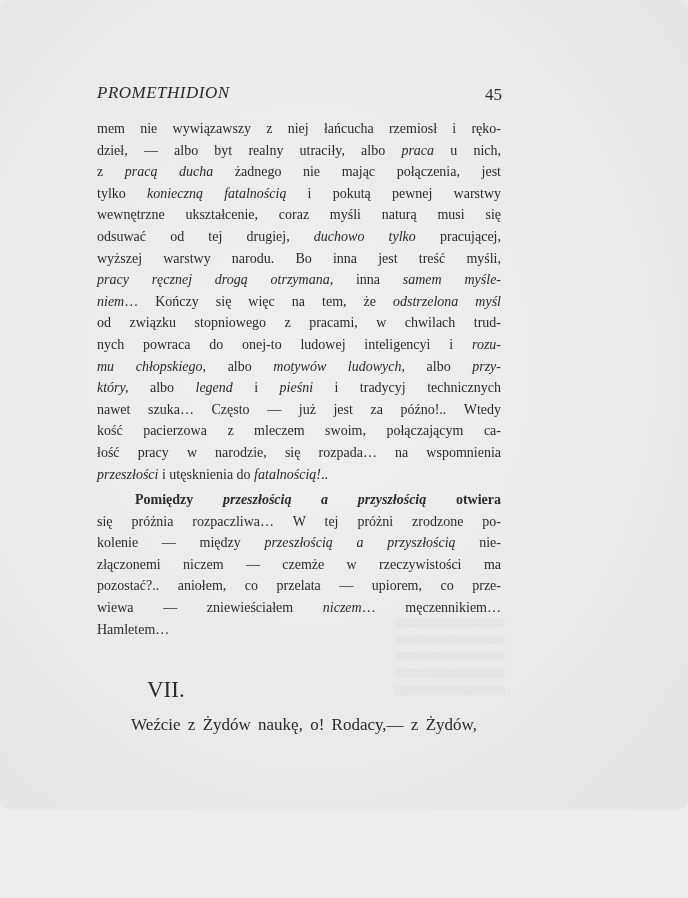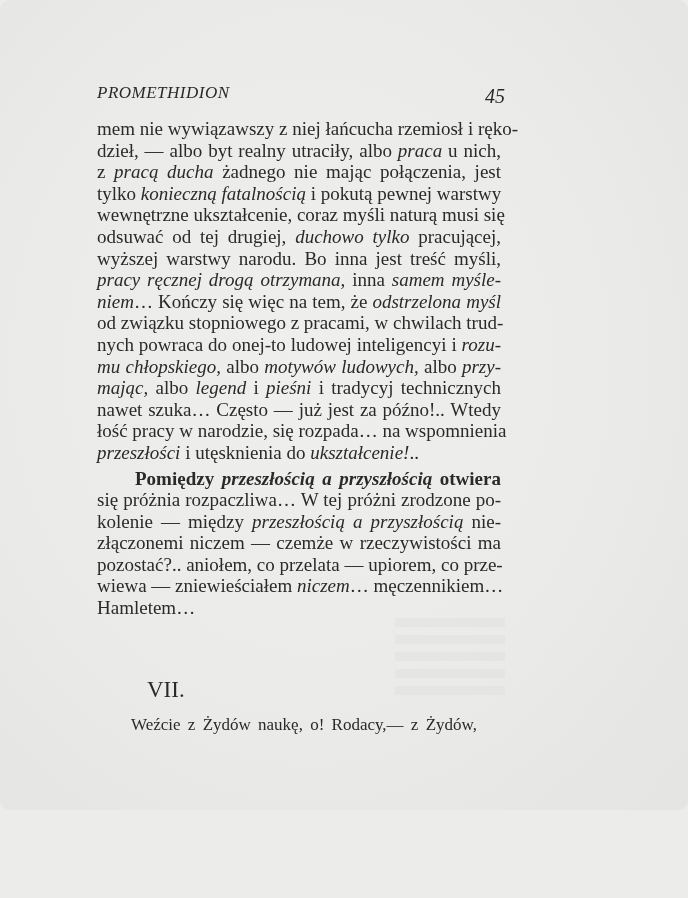--- a/index.html
+++ b/index.html
@@ -36,34 +36,33 @@
       left: 97px;
       top: 83px;
       font-style: italic;
       font-size: 17px;
       letter-spacing: 0.5px;
     }
     .folio {
       position: absolute;
       left: 485px;
       top: 85px;
-      font-style: italic;
-      font-size: 20px;
+      font-size: 17px;
     }
     .text-block {
       position: absolute;
       left: 97px;
       top: 118px;
       width: 404px;
     }
     .line {
       display: block;
       height: 21.6px;
       line-height: 21.6px;
-      font-size: 19px;
+      font-size: 14px;
       white-space: nowrap;
       text-align: justify;
       text-align-last: justify;
     }
     .line.last {
       text-align: left;
       text-align-last: left;
     }
     .line.indent {
       padding-left: 38px;
@@ -104,24 +103,25 @@
         <span class="line"><span>z </span><i>pracą ducha</i><span> żadnego nie mając połączenia, jest</span></span>
         <span class="line"><span>tylko </span><i>konieczną fatalnością</i><span> i pokutą pewnej warstwy</span></span>
         <span class="line"><span>wewnętrzne ukształcenie, coraz myśli naturą musi się</span></span>
         <span class="line"><span>odsuwać od tej drugiej, </span><i>duchowo tylko</i><span> pracującej,</span></span>
         <span class="line"><span>wyższej warstwy narodu. Bo inna jest treść myśli,</span></span>
         <span class="line"><i>pracy ręcznej drogą otrzymana,</i><span> inna </span><i>samem myśle-</i></span>
         <span class="line"><i>niem</i><span>… Kończy się więc na tem, że </span><i>odstrzelona myśl</i></span>
         <span class="line"><span>od związku stopniowego z pracami, w chwilach trud-</span></span>
         <span class="line"><span>nych powraca do onej-to ludowej inteligencyi i </span><i>rozu-</i></span>
         <span class="line"><i>mu chłopskiego,</i><span> albo </span><i>motywów ludowych,</i><span> albo </span><i>przy-</i></span>
-        <span class="line"><i>mając,</i><span> albo </span><i>legend</i><span> i </span><i>pieśni</i><span> i tradycyj technicznych</span></span>
+        <span class="line"><i>który,</i><span> albo </span><i>legend</i><span> i </span><i>pieśni</i><span> i tradycyj technicznych</span></span>
         <span class="line"><span>nawet szuka… Często — już jest za późno!.. Wtedy</span></span>
+        <span class="line"><span>kość pacierzowa z mleczem swoim, połączającym ca-</span></span>
         <span class="line"><span>łość pracy w narodzie, się rozpada… na wspomnienia</span></span>
-        <span class="line last"><i>przeszłości</i><span> i utęsknienia do </span><i>ukształcenie!</i><span>..</span></span>
+        <span class="line last"><i>przeszłości</i><span> i utęsknienia do </span><i>fatalnością!</i><span>..</span></span>
       </div>
     <div class="gap"></div>
     <div id="para2">
         <span class="line indent"><span>Pomiędzy </span><i>przeszłością a przyszłością</i><span> otwiera</span></span>
         <span class="line"><span>się próżnia rozpaczliwa… W tej próżni zrodzone po-</span></span>
         <span class="line"><span>kolenie — między </span><i>przeszłością a przyszłością</i><span> nie-</span></span>
         <span class="line"><span>złączonemi niczem — czemże w rzeczywistości ma</span></span>
         <span class="line"><span>pozostać?.. aniołem, co przelata — upiorem, co prze-</span></span>
         <span class="line"><span>wiewa — zniewieściałem </span><i>niczem</i><span>… męczennikiem…</span></span>
         <span class="line last"><span>Hamletem…</span></span>

